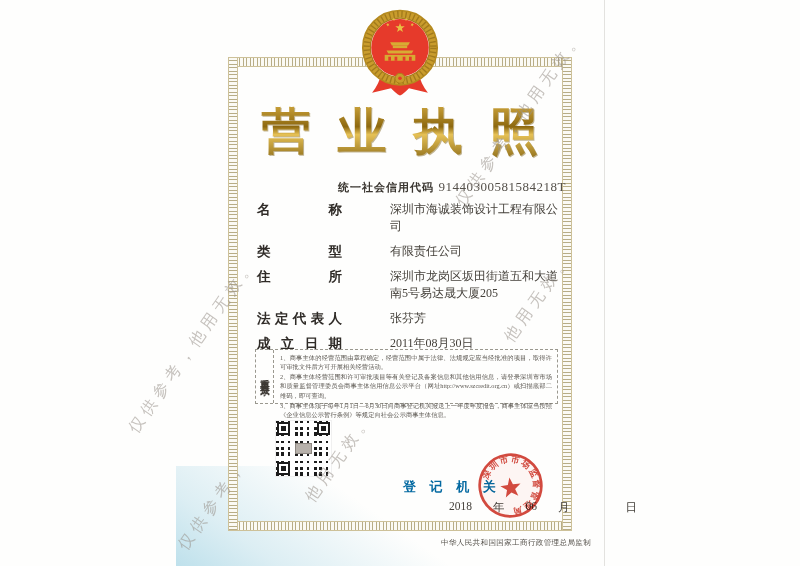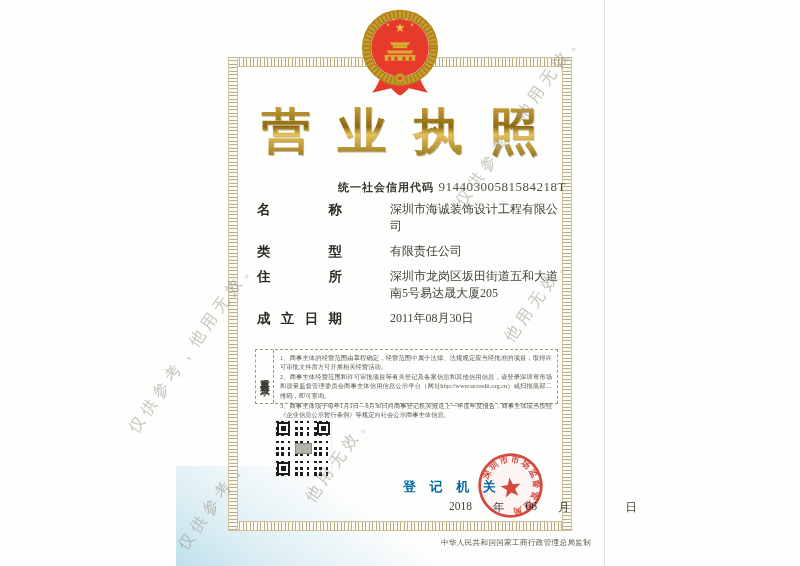--- a/index.html
+++ b/index.html
@@ -149,20 +149,24 @@
       <span class="f-label">名称</span>
       <span class="f-value">深圳市海诚装饰设计工程有限公司</span>
     </div>
     <div class="f-row">
       <span class="f-label">类型</span>
       <span class="f-value">有限责任公司</span>
     </div>
     <div class="f-row">
       <span class="f-label">住所</span>
       <span class="f-value">深圳市龙岗区坂田街道五和大道南5号易达晟大厦205</span>
+    </div>
+    <div class="f-row">
+      <span class="f-label">法定代表人</span>
+      <span class="f-value">张芬芳</span>
     </div>
     <div class="f-row">
       <span class="f-label">成立日期</span>
       <span class="f-value">2011年08月30日</span>
     </div>
   </div>
 
   <div class="notice">
     <div class="notice-side">重要提示</div>
     <div class="notice-body">

